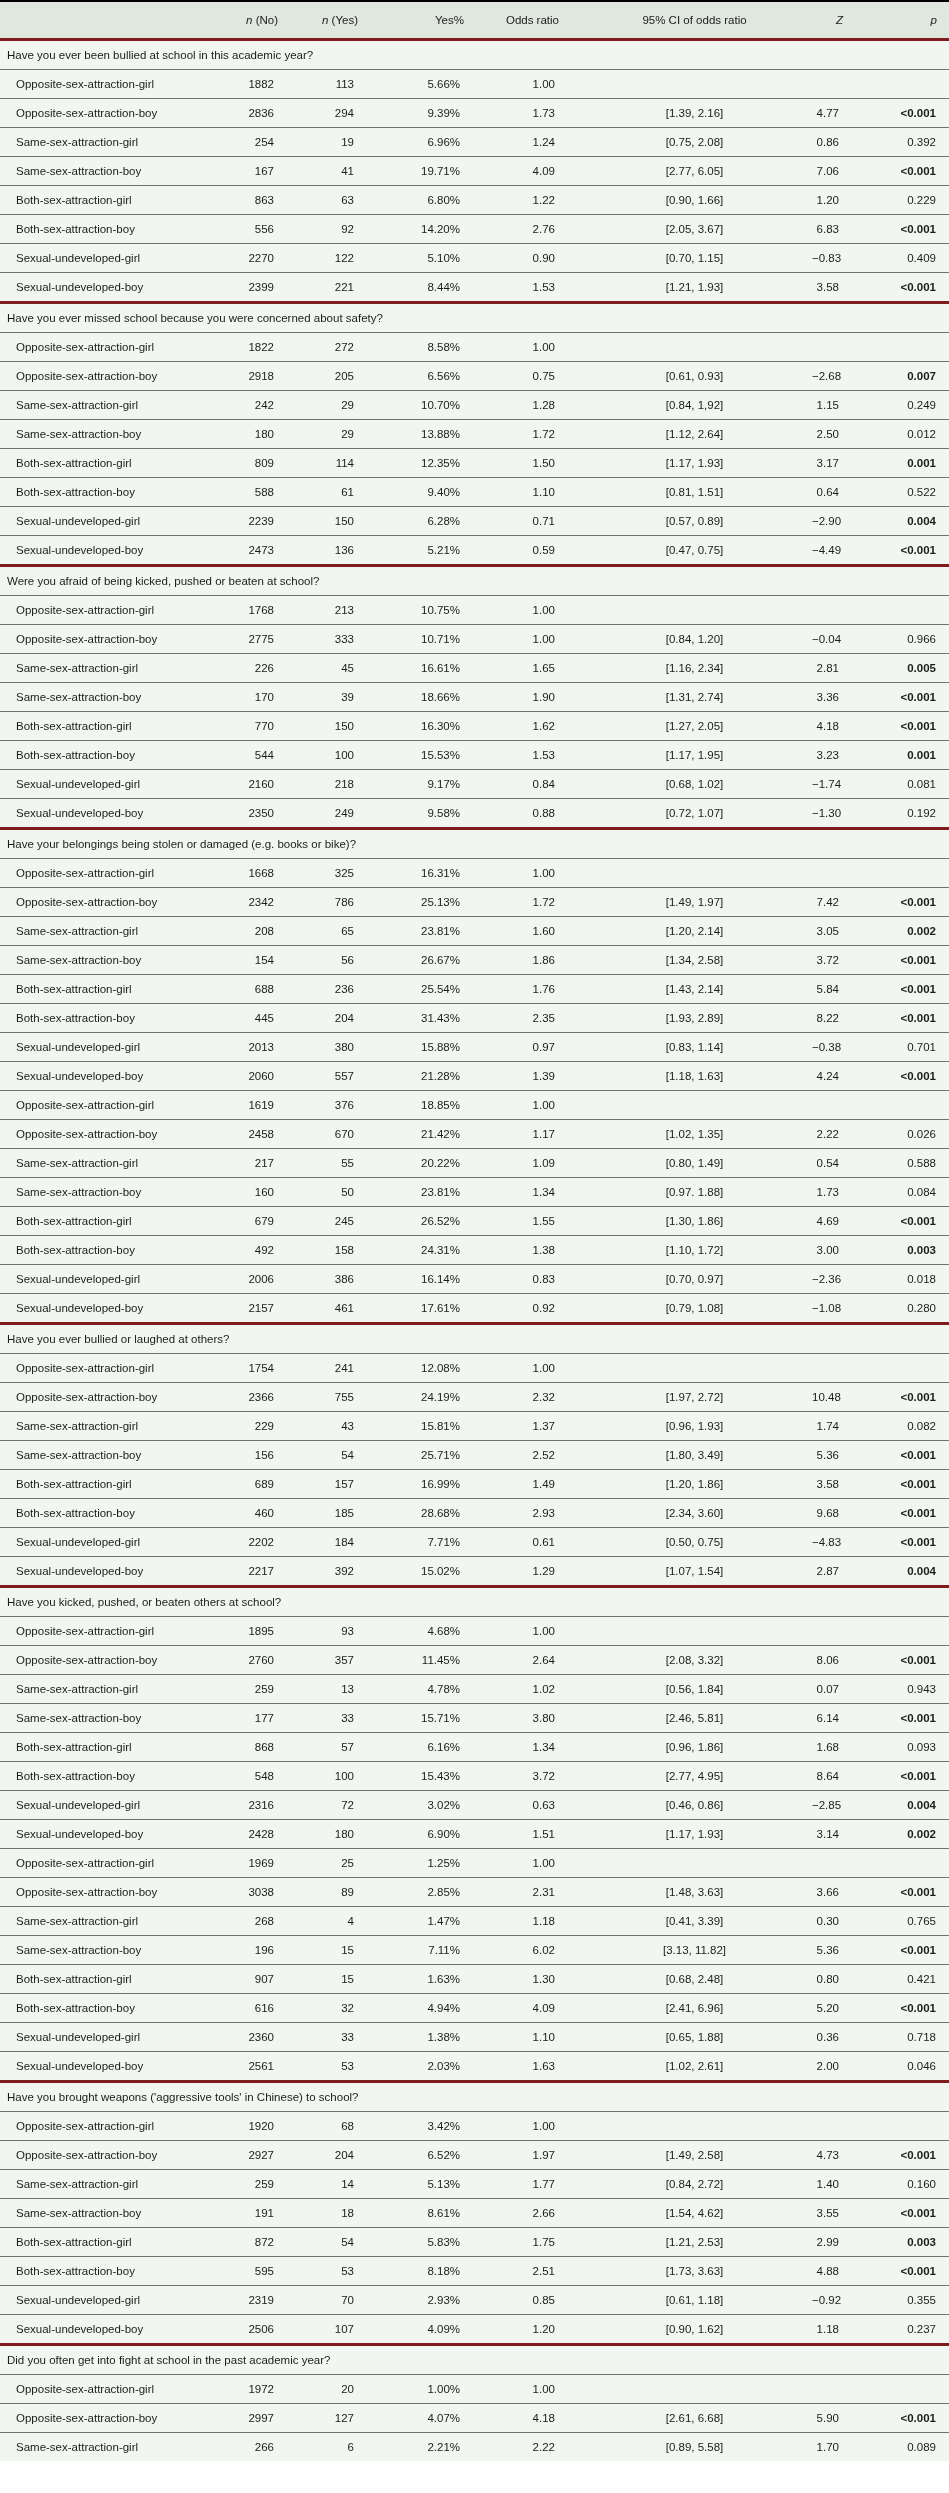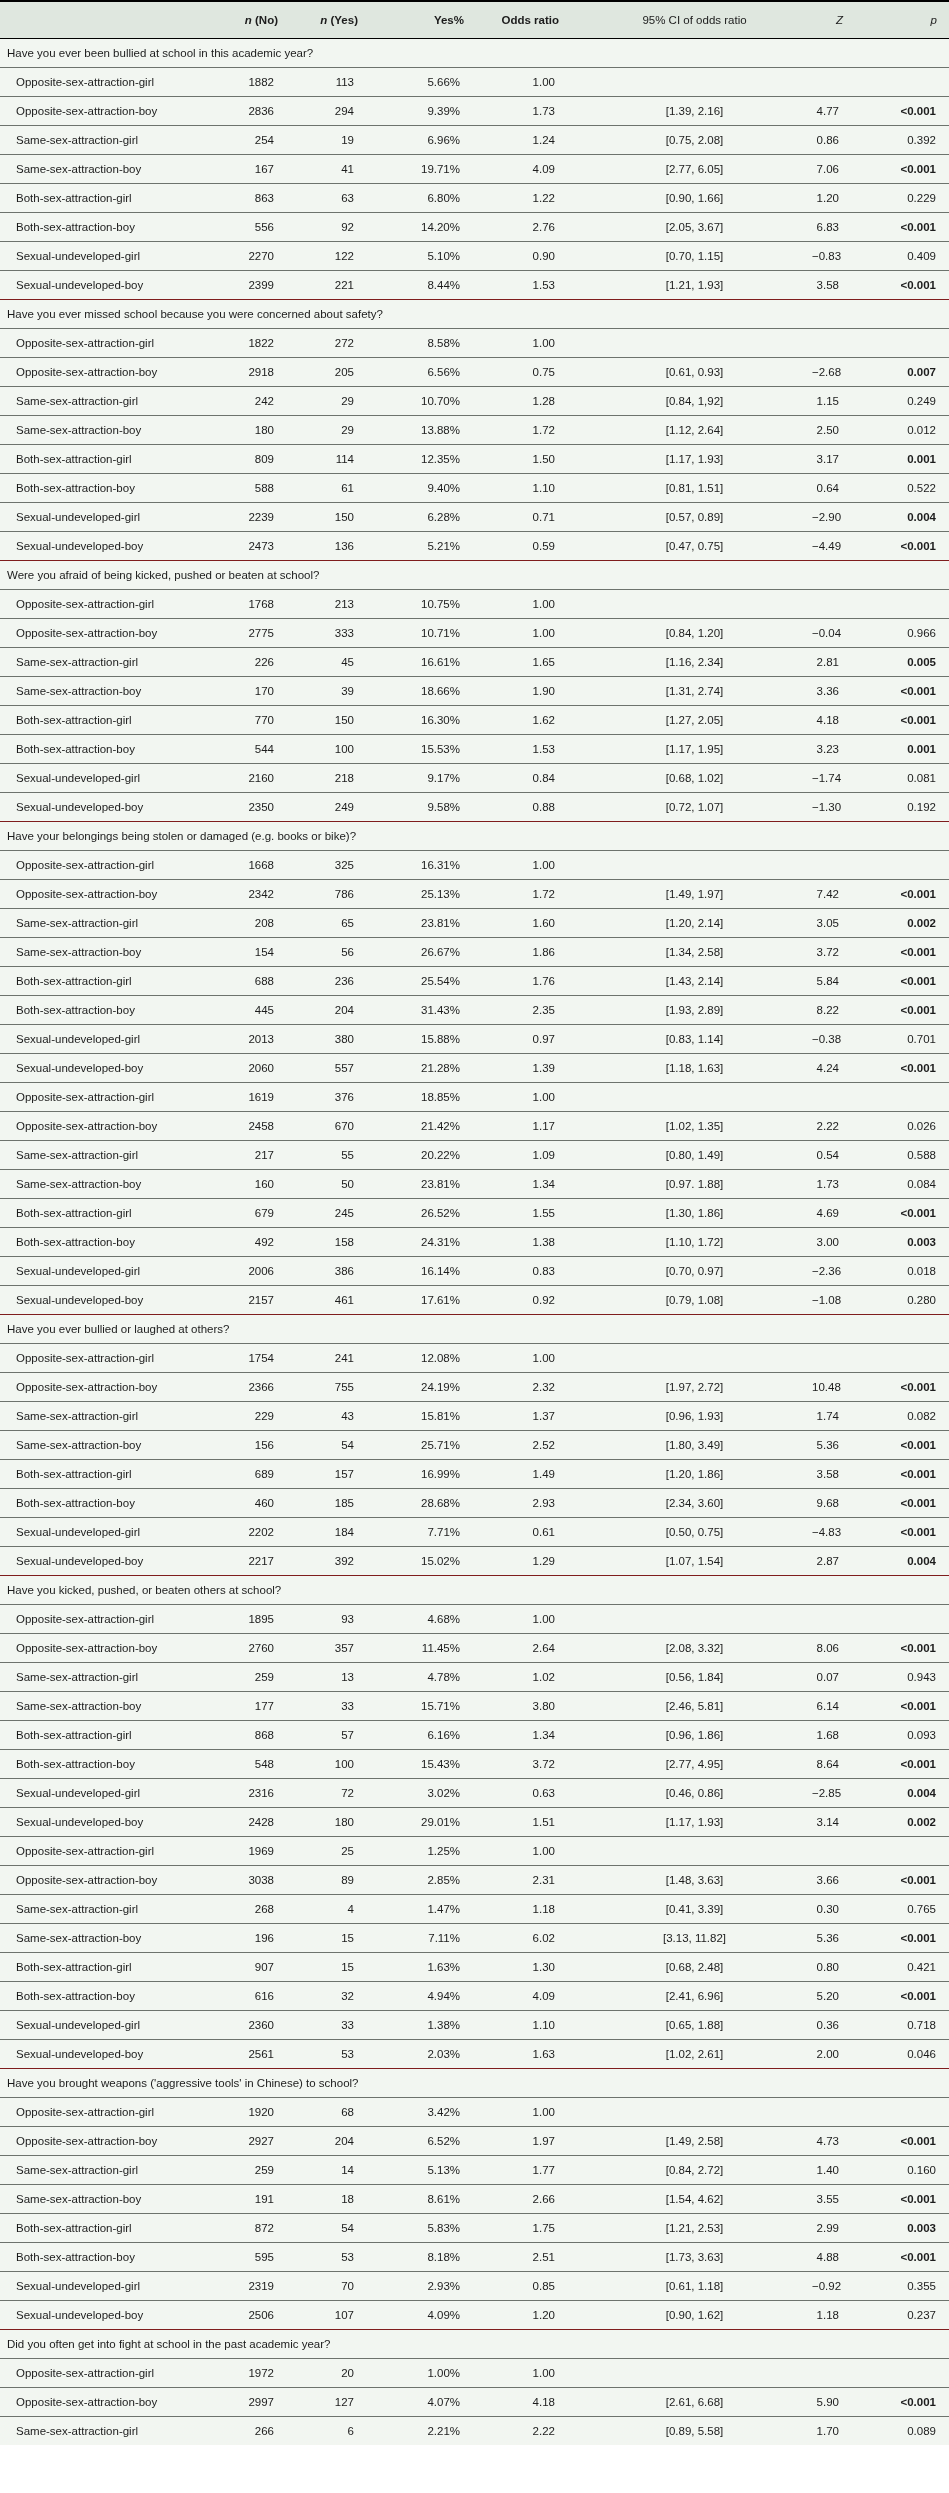--- a/index.html
+++ b/index.html
@@ -41,28 +41,28 @@
 
   tbody td {
     background: #f2f6f1;
     height: 26px;
     vertical-align: middle;
     white-space: nowrap;
     overflow: hidden;
   }
   tbody tr { border-top: 1px solid #6d736d; }
   tbody tr:first-child { border-top: none; }
-  tbody tr.question-row { border-top: 1px solid #7f1d1d; }
+  tbody tr.question-row { border-top: 3px solid #7f1d1d; }
 
   
   th.h-group { text-align: left; }
   td.c-group { text-align: left; padding-left: 16px; }
   td.c-question { text-align: left; padding-left: 7px; }
 
-  th.h-n_no, th.h-n_yes, th.h-yes, th.h-or { text-align: right; padding-right: 2px; font-weight: bold; }
+  th.h-n_no, th.h-n_yes, th.h-yes, th.h-or { text-align: right; padding-right: 2px; }
   td.c-n_no, td.c-n_yes, td.c-yes, td.c-or { text-align: right; padding-right: 6px; }
 
   th.h-ci, td.c-ci { text-align: center; padding-left: 18px; }
 
   th.h-z { text-align: right; padding-right: 28px; }
   td.c-z { text-align: right; padding-right: 32px; }
 
   th.h-p { text-align: right; padding-right: 12px; }
   td.c-p { text-align: right; padding-right: 13px; }
 
@@ -661,21 +661,21 @@
           <td class="c-yes">3.02%</td>
           <td class="c-or">0.63</td>
           <td class="c-ci">[0.46, 0.86]</td>
           <td class="c-z">−2.85</td>
           <td class="c-p p-sig">0.004</td>
         </tr>
         <tr>
           <td class="c-group">Sexual-undeveloped-boy</td>
           <td class="c-n_no">2428</td>
           <td class="c-n_yes">180</td>
-          <td class="c-yes">29.01%</td>
+          <td class="c-yes">6.90%</td>
           <td class="c-or">1.51</td>
           <td class="c-ci">[1.17, 1.93]</td>
           <td class="c-z">3.14</td>
           <td class="c-p p-sig">0.002</td>
         </tr>
         <tr>
           <td class="c-group">Opposite-sex-attraction-girl</td>
           <td class="c-n_no">1969</td>
           <td class="c-n_yes">25</td>
           <td class="c-yes">1.25%</td>

